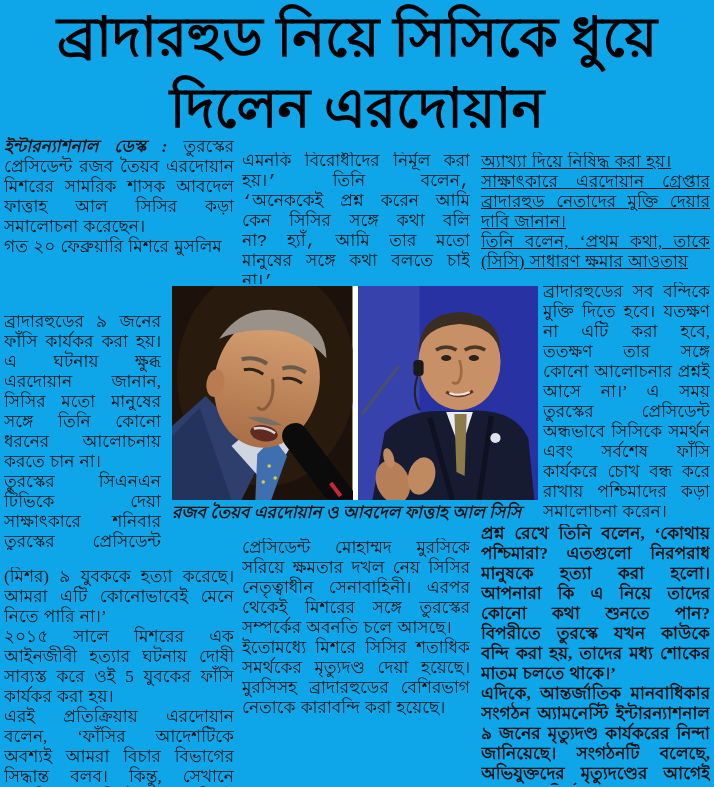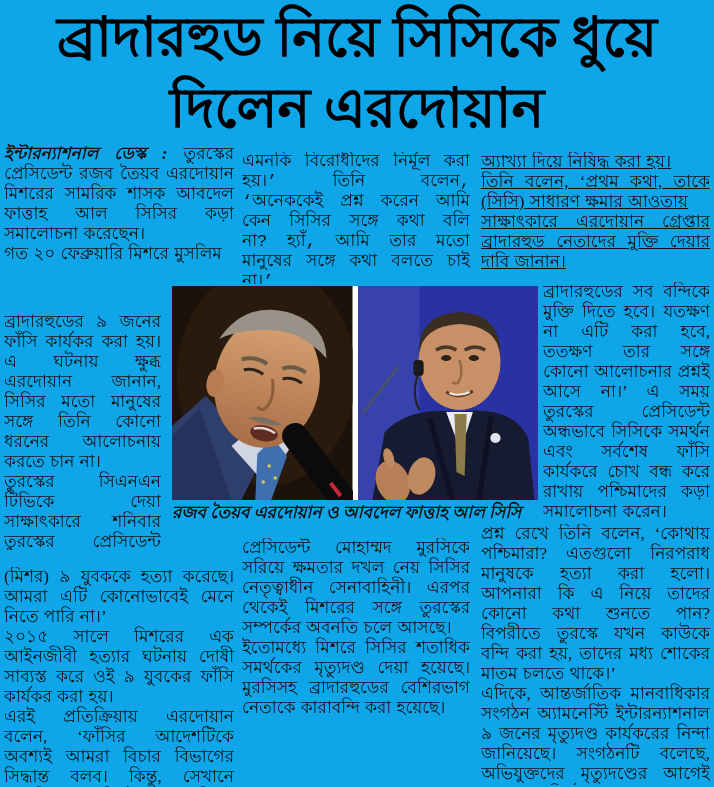--- a/index.html
+++ b/index.html
@@ -12,28 +12,28 @@
     text-align:center;font-size:55px;line-height:71px;font-weight:700;color:#000;
   }
   .hl-line{display:block;}
   .seg{
     position:absolute;text-align:justify;font-size:17px;line-height:20px;
     overflow:hidden;word-spacing:1px;
   }
   .seg p,.para{margin:0;padding:0;}
   .byline{font-weight:700;font-style:italic;}
   
-  .c1top{left:4px;top:144px;width:230px;height:131px;}
+  .c1top{left:4px;top:137px;width:230px;height:131px;}
   .c1nar{left:4px;top:284px;width:157px;height:238px;margin-top:28px;}
   .c1bot{left:4px;top:523px;width:230px;height:261px;margin-top:44px;}
   .c2top{left:242px;top:152px;width:228px;height:132px;font-family:Liberation Mono, monospace;}
   .c2bot{left:242px;top:538px;width:228px;height:248px;}
   .c3top{left:481px;top:152px;width:229px;height:128px;text-decoration:underline;}
   .c3nar{left:543px;top:282px;width:167px;height:240px;}
-  .c3bot{left:481px;top:524px;width:229px;height:261px;}
+  .c3bot{left:481px;top:524px;width:229px;height:261px;font-weight:bold;}
   .photo-block{
     position:absolute;left:172px;top:286px;width:366px;height:214px;
     display:flex;gap:5px;background:#fff;
   }
   .photo{flex:1;height:100%;}
   .photo svg{display:block;width:100%;height:100%;}
   .caption{
     position:absolute;left:172px;top:502px;width:366px;
     text-align:left;font-size:17px;line-height:22px;
     font-weight:700;font-style:italic;color:#111;
@@ -54,38 +54,38 @@
   <p class="para">গত ২০ ফেব্রুয়ারি মিশরে মুসলিম</p>
     </div>
 
   <div class="seg c1nar">
       <p class="para">ব্রাদারহুডের ৯ জনের ফাঁসি কার্যকর করা হয়। এ ঘটনায় ক্ষুব্ধ এরদোয়ান জানান, সিসির মতো মানুষের সঙ্গে তিনি কোনো ধরনের আলোচনায় করতে চান না।</p>
       <p class="para">তুরস্কের সিএনএন টিভিকে দেয়া সাক্ষাৎকারে শনিবার তুরস্কের প্রেসিডেন্ট বলেন, ‘সম্প্রতি তারা</p>
     </div>
 
   <div class="seg c1bot">
       <p class="para">(মিশর) ৯ যুবককে হত্যা করেছে। আমরা এটি কোনোভাবেই মেনে নিতে পারি না।’</p>
-      <p class="para">২০১৫ সালে মিশরের এক আইনজীবী হত্যার ঘটনায় দোষী সাব্যস্ত করে ওই ৯ যুবকের ফাঁসি কার্যকর করা হয়।</p>
+      <p class="para">২০১৫ সালে মিশরের এক আইনজীবী হত্যার ঘটনায় দোষী সাব্যস্ত করে ওই 5 যুবকের ফাঁসি কার্যকর করা হয়।</p>
       <p class="para">এরই প্রতিক্রিয়ায় এরদোয়ান বলেন, ‘ফাঁসির আদেশটিকে অবশ্যই আমরা বিচার বিভাগের সিদ্ধান্ত বলব। কিন্তু, সেখানে ন্যায়বিচার, নির্বাচন সবকিছুই অর্থহীন। সেখানে কর্তৃত্ববাদী শাসন পদ্ধতি বিদ্যমান।</p>
     </div>
 
   <div class="seg c2top">
       <p class="para">এমনকি বিরোধীদের নির্মূল করা হয়।’ তিনি বলেন, ‘অনেককেই প্রশ্ন করেন আমি কেন সিসির সঙ্গে কথা বলি না? হ্যাঁ, আমি তার মতো মানুষের সঙ্গে কথা বলতে চাই না।’</p>
       <p class="para">২০১৩ সালে মিশরের নির্বাচিত</p>
     </div>
 
   <div class="seg c2bot">
       <p class="para">প্রেসিডেন্ট মোহাম্মদ মুরসিকে সরিয়ে ক্ষমতার দখল নেয় সিসির নেতৃত্বাধীন সেনাবাহিনী। এরপর থেকেই মিশরের সঙ্গে তুরস্কের সম্পর্কের অবনতি চলে আসছে।</p>
       <p class="para">ইতোমধ্যে মিশরে সিসির শতাধিক সমর্থকের মৃত্যুদণ্ড দেয়া হয়েছে। মুরসিসহ ব্রাদারহুডের বেশিরভাগ নেতাকে কারাবন্দি করা হয়েছে।</p>
     </div>
 
   <div class="seg c3top">
       <p class="para">অ্যাখ্যা দিয়ে নিষিদ্ধ করা হয়।</p>
+      <p class="para">সাক্ষাৎকারে এরদোয়ান গ্রেপ্তার ব্রাদারহুড নেতাদের মুক্তি দেয়ার দাবি জানান।</p>
       <p class="para">তিনি বলেন, ‘প্রথম কথা, তাকে (সিসি) সাধারণ ক্ষমার আওতায়</p>
-      <p class="para">সাক্ষাৎকারে এরদোয়ান গ্রেপ্তার ব্রাদারহুড নেতাদের মুক্তি দেয়ার দাবি জানান।</p>
     </div>
 
   <div class="seg c3nar">
       <p class="para">ব্রাদারহুডের সব বন্দিকে মুক্তি দিতে হবে। যতক্ষণ না এটি করা হবে, ততক্ষণ তার সঙ্গে কোনো আলোচনার প্রশ্নই আসে না।’ এ সময় তুরস্কের প্রেসিডেন্ট অন্ধভাবে সিসিকে সমর্থন এবং সর্বশেষ ফাঁসি কার্যকরে চোখ বন্ধ করে রাখায় পশ্চিমাদের কড়া সমালোচনা করেন।</p>
     </div>
 
   <div class="seg c3bot">
       <p class="para">প্রশ্ন রেখে তিনি বলেন, ‘কোথায় পশ্চিমারা? এতগুলো নিরপরাধ মানুষকে হত্যা করা হলো। আপনারা কি এ নিয়ে তাদের কোনো কথা শুনতে পান? বিপরীতে তুরস্কে যখন কাউকে বন্দি করা হয়, তাদের মধ্য শোকের মাতম চলতে থাকে।’</p>
       <p class="para">এদিকে, আন্তর্জাতিক মানবাধিকার সংগঠন অ্যামনেস্টি ইন্টারন্যাশনাল ৯ জনের মৃত্যুদণ্ড কার্যকরের নিন্দা জানিয়েছে। সংগঠনটি বলেছে, অভিযুক্তদের মৃত্যুদণ্ডের আগেই কারাগারে নির্যাতন করা হয়।</p>
     </div>

